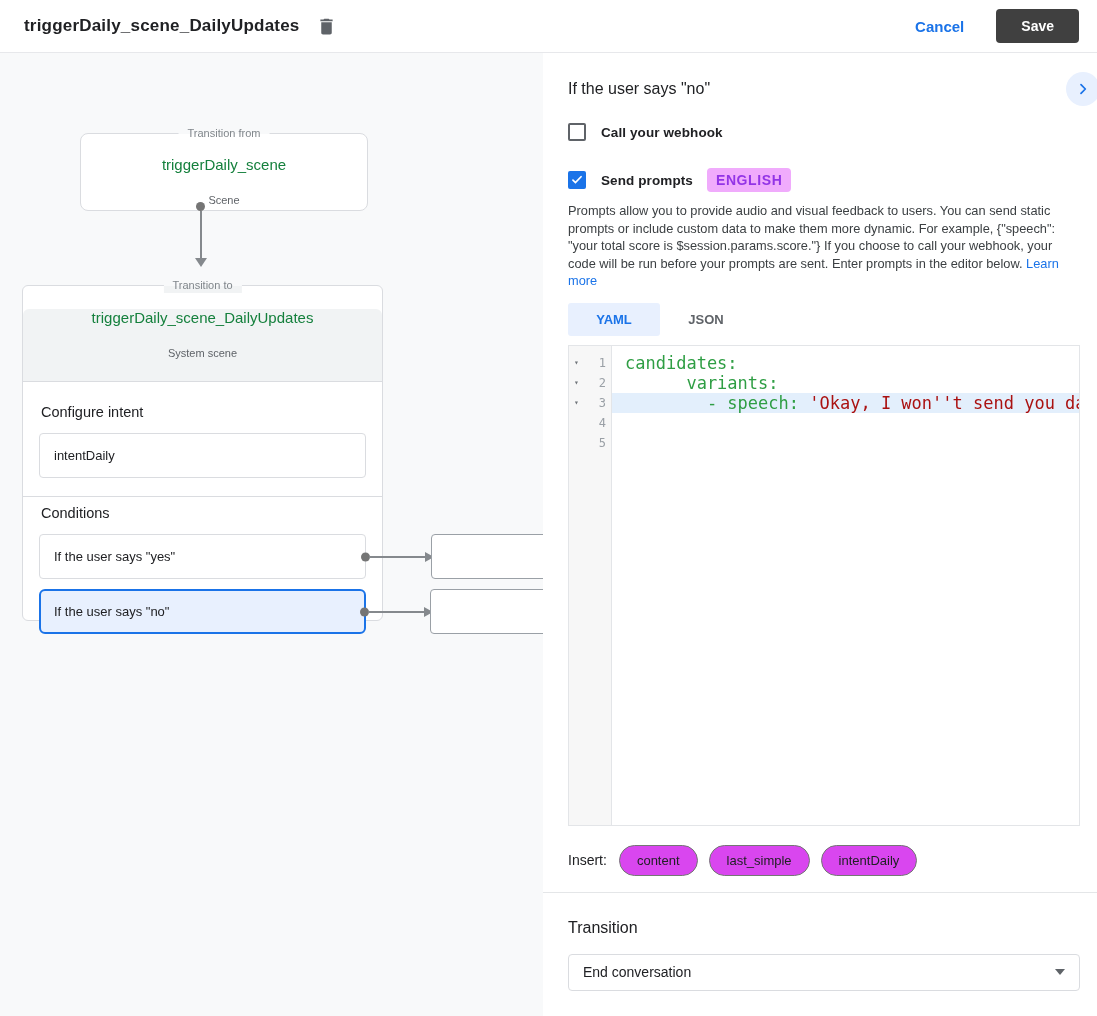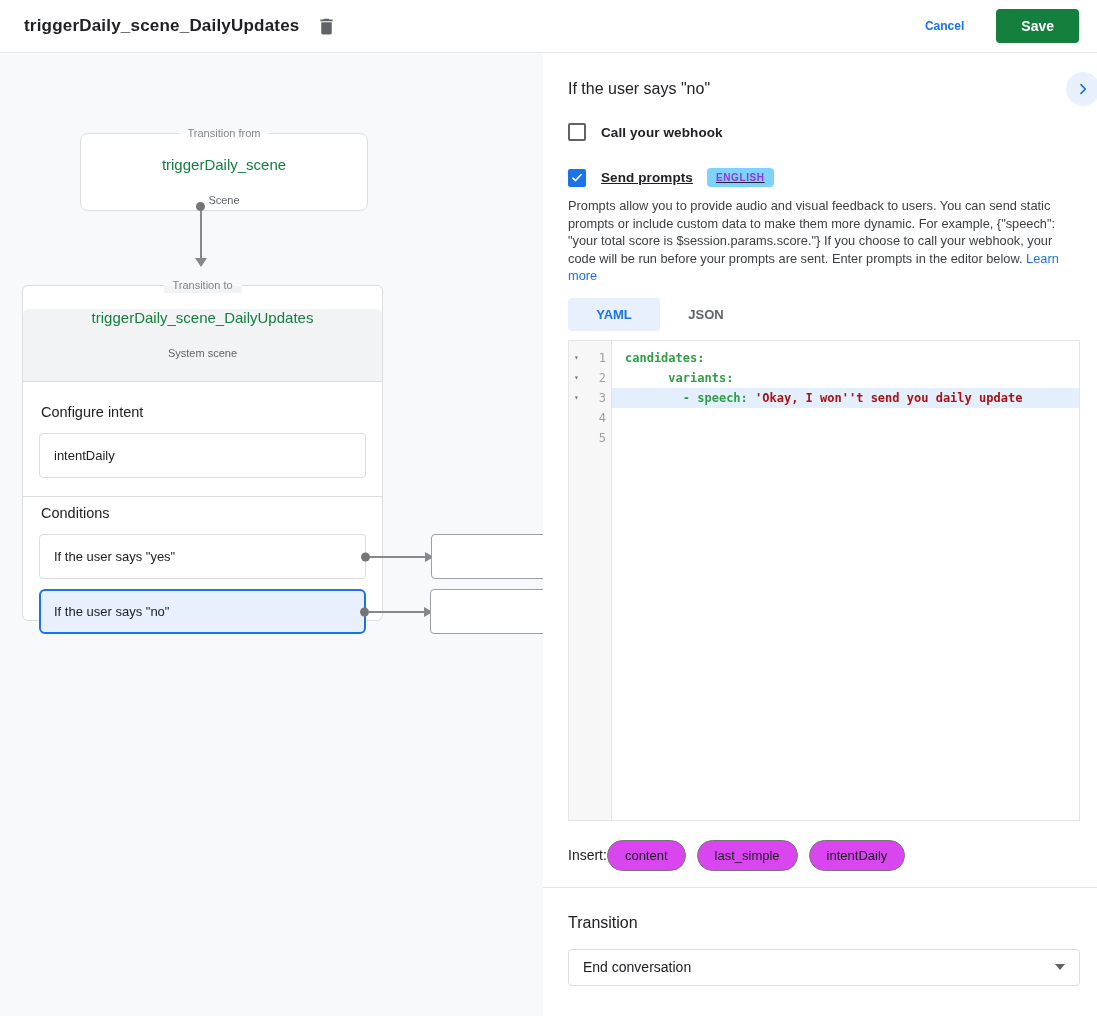--- a/index.html
+++ b/index.html
@@ -6,23 +6,23 @@
   html,body { width:1097px; height:1016px; overflow:hidden; background:#fff;
     font-family:"Liberation Sans", sans-serif; color:#202124; }
 
   
   .topbar { height:53px; background:#fff; border-bottom:1px solid #e7e8eb;
     display:flex; align-items:center; justify-content:space-between; padding:0 18px 0 24px; }
   .topbar-left { display:flex; align-items:center; }
   .page-title { font-size:17px; font-weight:bold; letter-spacing:.2px; }
   .icon-btn { background:none; border:none; cursor:pointer; margin-left:16px; display:flex; align-items:center; }
   .topbar-right { display:flex; align-items:center; }
-  .btn-cancel { background:none; border:none; color:#1a73e8; font-size:12px; font-weight:bold;
+  .btn-cancel { background:none; border:none; color:#1a73e8; font-size:15px; font-weight:bold;
     font-family:inherit; cursor:pointer; margin-right:32px;text-align:center; }
-  .btn-save { background:#15803d; color:#fff; border:none; border-radius:4px; font-family:inherit;
+  .btn-save { background:#404040; color:#fff; border:none; border-radius:4px; font-family:inherit;
     font-size:14px; font-weight:bold; padding:9px 25px; cursor:pointer; }
 
   
   .main { display:flex; height:963px; }
   .canvas { position:relative; width:543px; background:#f8f9fa; overflow:hidden; flex:none; }
   .panel { position:relative; width:554px; background:#fff; padding:27px 17px 0 25px; }
 
   
   .legend { position:absolute; top:-8px; left:50%; transform:translateX(-50%);
     font-size:11px; color:#80868b; padding:0 9px; white-space:nowrap; line-height:15px; }
@@ -61,51 +61,51 @@
   .target-box { position:absolute; left:calc(100% + 66px); top:-1px; width:130px; height:45px;
     background:#fff; border:1px solid #9aa0a6; border-radius:4px; cursor:pointer; }
   .cond-row.selected .target-box { top:-2px; }
 
   
   .panel-title { font-size:16px; color:#202124; }
   .expand-btn { position:absolute; left:523px; top:19px; width:34px; height:34px; border:none;
     border-radius:50%; background:#e8f0fe; cursor:pointer; display:flex; align-items:center;
     justify-content:center; }
   .check-row { display:flex; align-items:center; margin-top:25px; }
-  .check-row + .check-row { margin-top:27px;text-decoration:underline; }
+  .check-row + .check-row { margin-top:27px; }
   .cbx { width:18px; height:18px; border:2px solid #5f6368; border-radius:2px; background:#fff;
     cursor:pointer; flex:none; }
   .cbx.checked { border:none; background:#1a73e8; display:flex; align-items:center; justify-content:center; }
   .check-label { font-size:13.5px; font-weight:bold; margin-left:15px; letter-spacing:.1px; }
-  .lang-badge { margin-left:14px; font-size:10px; font-weight:bold; letter-spacing:.6px;
-    color:#9334e6; background:#7dd3fc; padding:4px 9px; border-radius:4px; }
+  .lang-badge { margin-left:14px; font-size:14px; font-weight:bold; letter-spacing:.6px;
+    color:#9334e6; background:#f0abfc; padding:4px 9px; border-radius:4px; }
 
   .desc { margin-top:10px; font-size:12.8px; line-height:17.5px; color:#3c4043; width:514px; }
   .link { color:#1a73e8; cursor:pointer; text-decoration:none; }
 
   .tabs { display:flex; margin-top:13px; }
   .tab { width:92px; height:33px; display:flex; align-items:center; justify-content:center;
     font-size:13px; font-weight:bold; color:#5f6368; cursor:pointer; border-radius:3px; }
   .tab.active { background:#e8f0fe; color:#1a73e8; }
 
   .editor { display:flex; margin-top:9px; height:481px; border:1px solid #e3e5e8; background:#fff; }
   .gutter { width:43px; background:#f7f7f7; border-right:1px solid #e3e5e8; padding-top:7px; flex:none; }
   .gutter-row { height:20px; display:flex; align-items:center;
     font-family:"DejaVu Sans Mono", monospace; font-size:12px; color:#9aa0a6; }
   .fold { width:15px; text-align:center; font-size:8px; color:#70757a; cursor:pointer; }
   .lnum { flex:1; text-align:right; padding-right:5px; }
   .code { flex:1; padding-top:7px; overflow:hidden; cursor:text; }
   .code-row { height:20px; line-height:20px; white-space:pre; padding-left:13px;
-    font-family:"DejaVu Sans Mono", monospace; font-size:12px; color:#202124;font-weight:bold; }
+    font-family:"DejaVu Sans Mono", monospace; font-size:17px; color:#202124; }
   .code-row.hl { background:#e3effc; }
   .tok-key { color:#2f9e44; }
   .tok-str { color:#aa1111; }
 
   .insert-row { display:flex; align-items:center; margin-top:19px; }
-  .insert-label { font-size:14px; color:#202124; }
+  .insert-label { font-size:14px; color:#202124; margin-right:12px; }
   .pill { border:1px solid #747775; border-radius:17px; background:#d946ef; color:#202124;
     font-size:13px; font-family:inherit; padding:7px 17px; margin-right:11px; cursor:pointer; }
 
   .panel-divider { border-top:1px solid #e4e6e8; margin:16px -17px 0 -25px; }
   .transition-sec { padding-top:26px; }
   .transition-title { font-size:16px; }
   .transition-desc { margin-top:10px; font-size:12.5px; line-height:17px; color:#5f6368; width:514px; }
   .select-box { margin-top:17px; height:37px; border:1px solid #dadce0; border-radius:4px;
     display:flex; align-items:center; padding:0 14px; font-size:14px; cursor:pointer;
     justify-content:space-between; background:#fff; }

